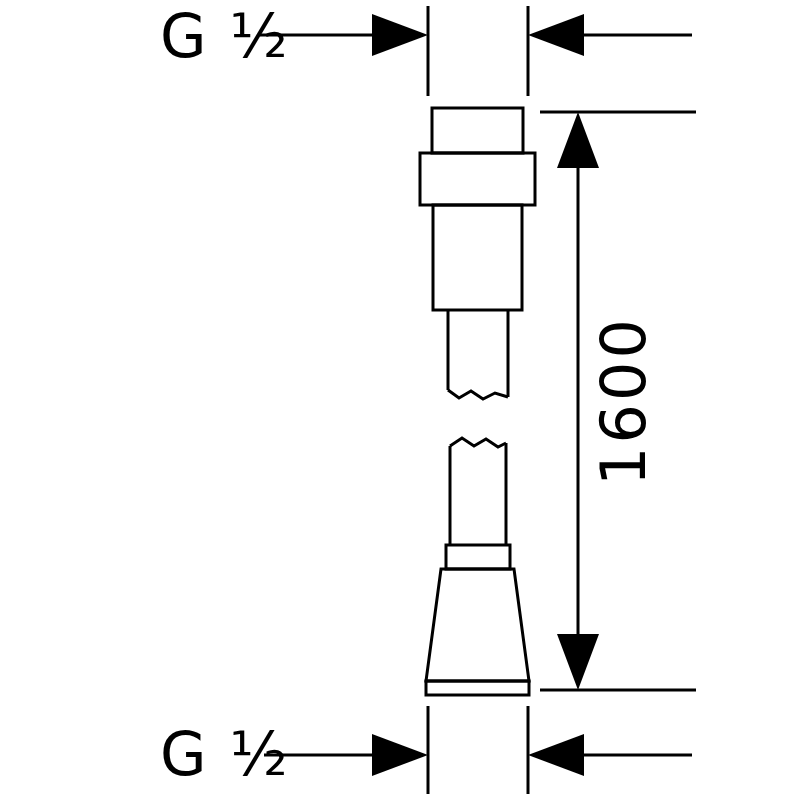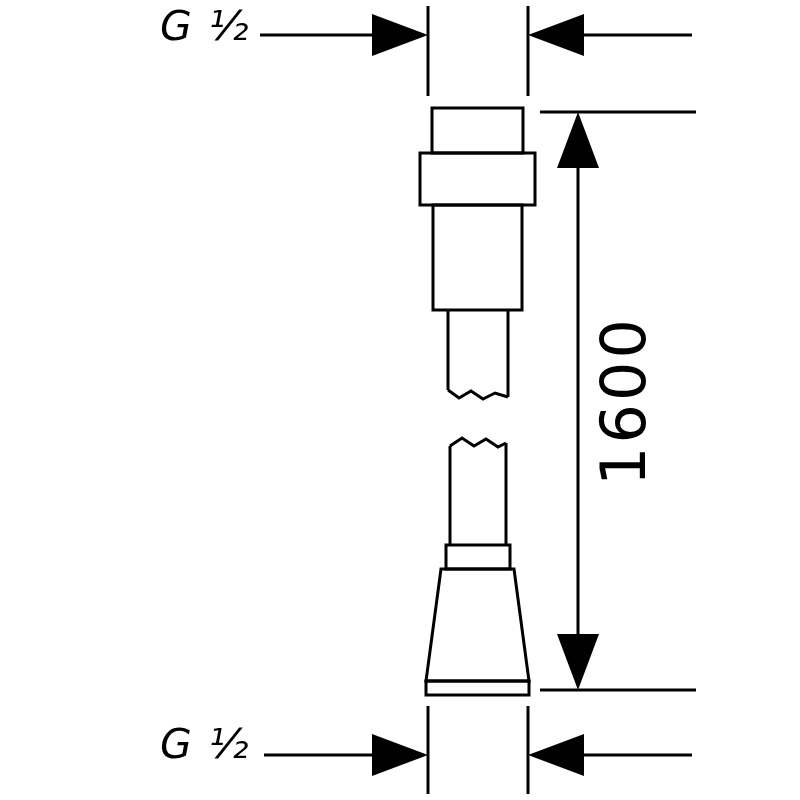--- a/index.html
+++ b/index.html
@@ -20,23 +20,22 @@
     left: 0;
     top: 0;
   }
   .label {
     position: absolute;
     color: #000000;
     white-space: nowrap;
     line-height: 1;
   }
   .thread-label {
-    font-size: 41px;
+    font-size: 60px;
     letter-spacing: 2px;
-    font-style: italic;
   }
   .length-label {
     font-size: 62px;
     letter-spacing: 3px;
     transform: translate(-50%, -50%) rotate(-90deg);
   }
 </style>
 </head>
 <body>
 

